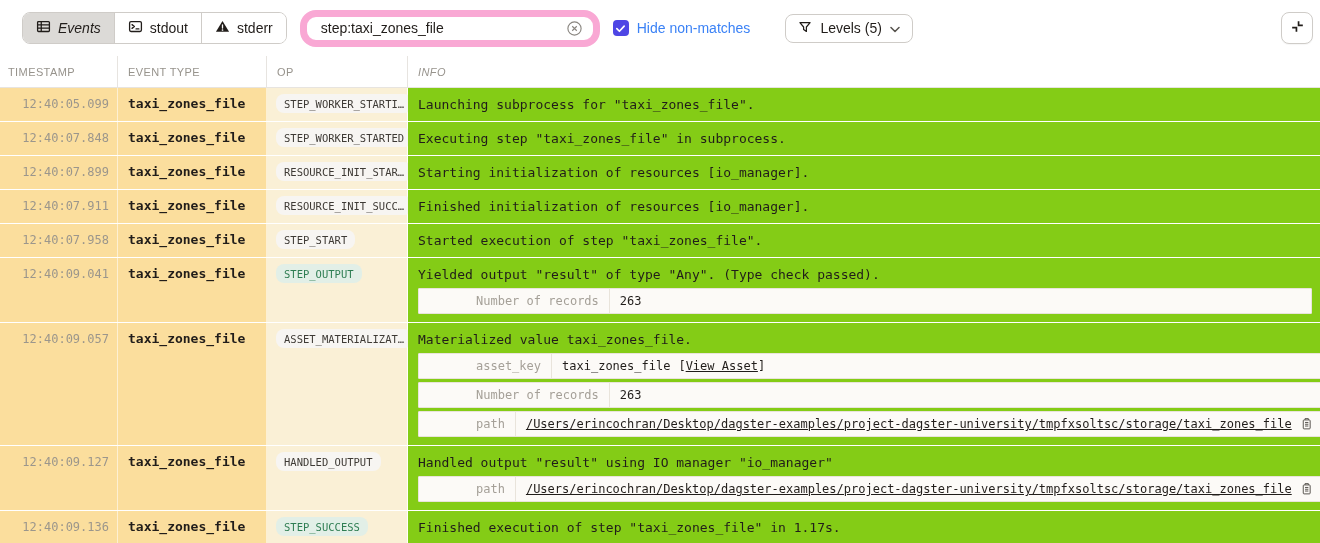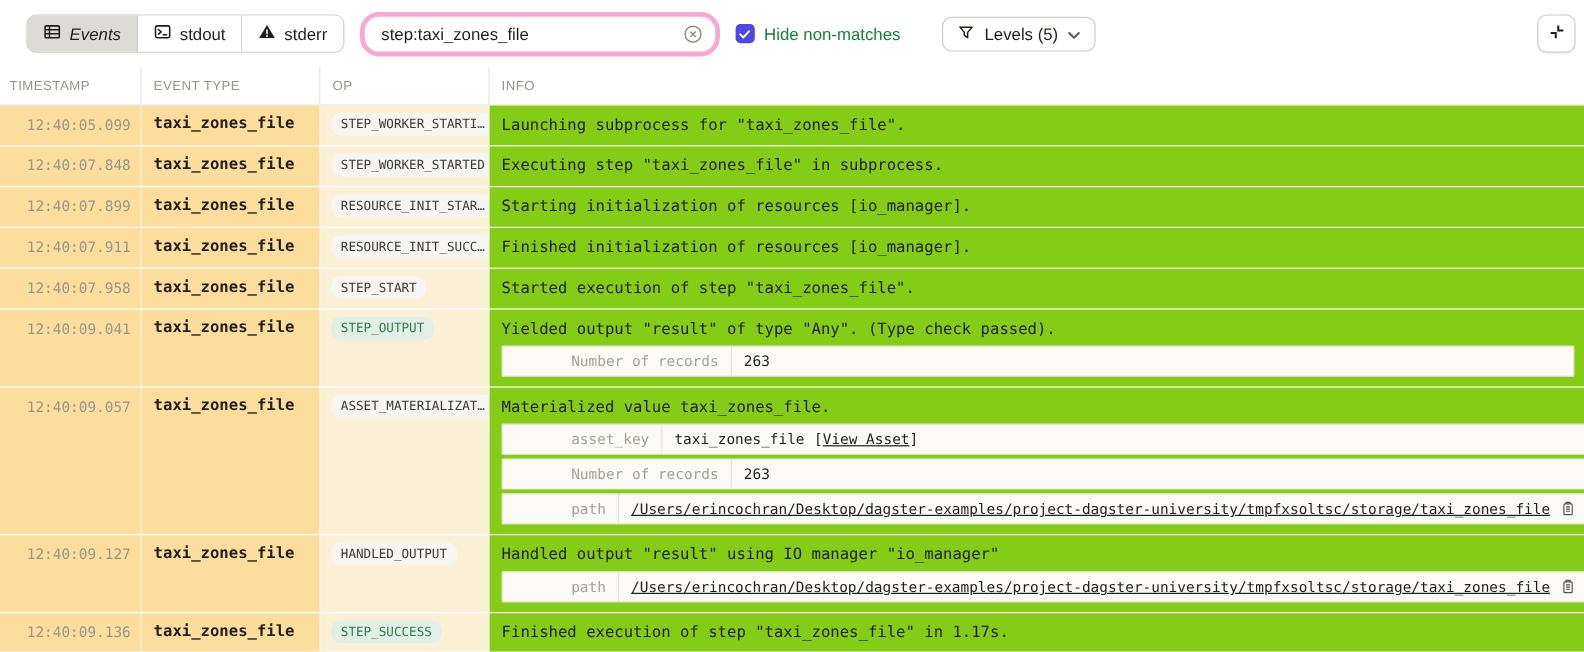--- a/index.html
+++ b/index.html
@@ -40,41 +40,41 @@
     cursor: pointer;
     font-family: "Liberation Sans", sans-serif;
   }
   .seg:last-child { border-right: none; }
   .seg.active { background: #DCDAD7; font-style: italic; }
   .seg svg { flex: 0 0 auto; }
 
   .search {
     display: flex; align-items: center;
     width: 300px; height: 37px;
-    border: 4px solid #f9a8d4;
+    border: 7px solid #f9a8d4;
     border-radius: 16px;
     padding: 0 10px 0 14px;
     background: #fff;
   }
   .search input {
     border: none; outline: none; flex: 1;
     font-size: 14px; color: #211D1A;
     background: transparent;
     font-family: "Liberation Sans", sans-serif;
   }
   .clear-btn { display: flex; align-items: center; cursor: pointer; }
 
   .cb-wrap { display: flex; align-items: center; gap: 8px; cursor: pointer; }
   .cb {
     width: 16px; height: 16px; border-radius: 4px;
     background: #4E46E5;
     display: flex; align-items: center; justify-content: center;
     flex: 0 0 auto;
   }
-  .cb-label { font-size: 14px; color: #15803d; }
+  .cb-label { font-size: 14px; color: #3b82f6; }
 
   .levels {
     display: flex; align-items: center; gap: 8px;
     height: 29px; padding: 0 12px;
     border: 1px solid #CFCCC8; border-radius: 8px;
     background: #fff; font-size: 14px; color: #211D1A;
     cursor: pointer; margin-left: 22px;
     font-family: "Liberation Sans", sans-serif;
   }
 
@@ -93,21 +93,21 @@
 
   .hdr { height: 32px; flex: 0 0 32px; border-bottom: 1px solid #E7E4E0; }
   .hdr > div {
     display: flex; align-items: center;
     font-size: 11px; letter-spacing: 0.4px;
     color: #97938C;
     border-right: 1px solid #E7E4E0;
     padding: 0 8px;
   }
   .hdr > div:nth-child(n+2) { padding: 0 10px; }
-  .hdr > div:last-child { border-right: none; }
+  .hdr > div:last-child { border-right: none; font-style: italic; }
 
   #rows { flex: 0 0 auto; }
   .log-row { min-height: 33px; border-bottom: 1px solid rgba(255,255,255,0.8); }
   .c-ts {
     background: #FBDE9D; color: #9B968C;
     font-family: "DejaVu Sans Mono", monospace; font-size: 12px;
     padding: 9px 8px 0 8px;
     border-right: 1px solid rgba(255,255,255,0.55);
     text-align: right;
   }

